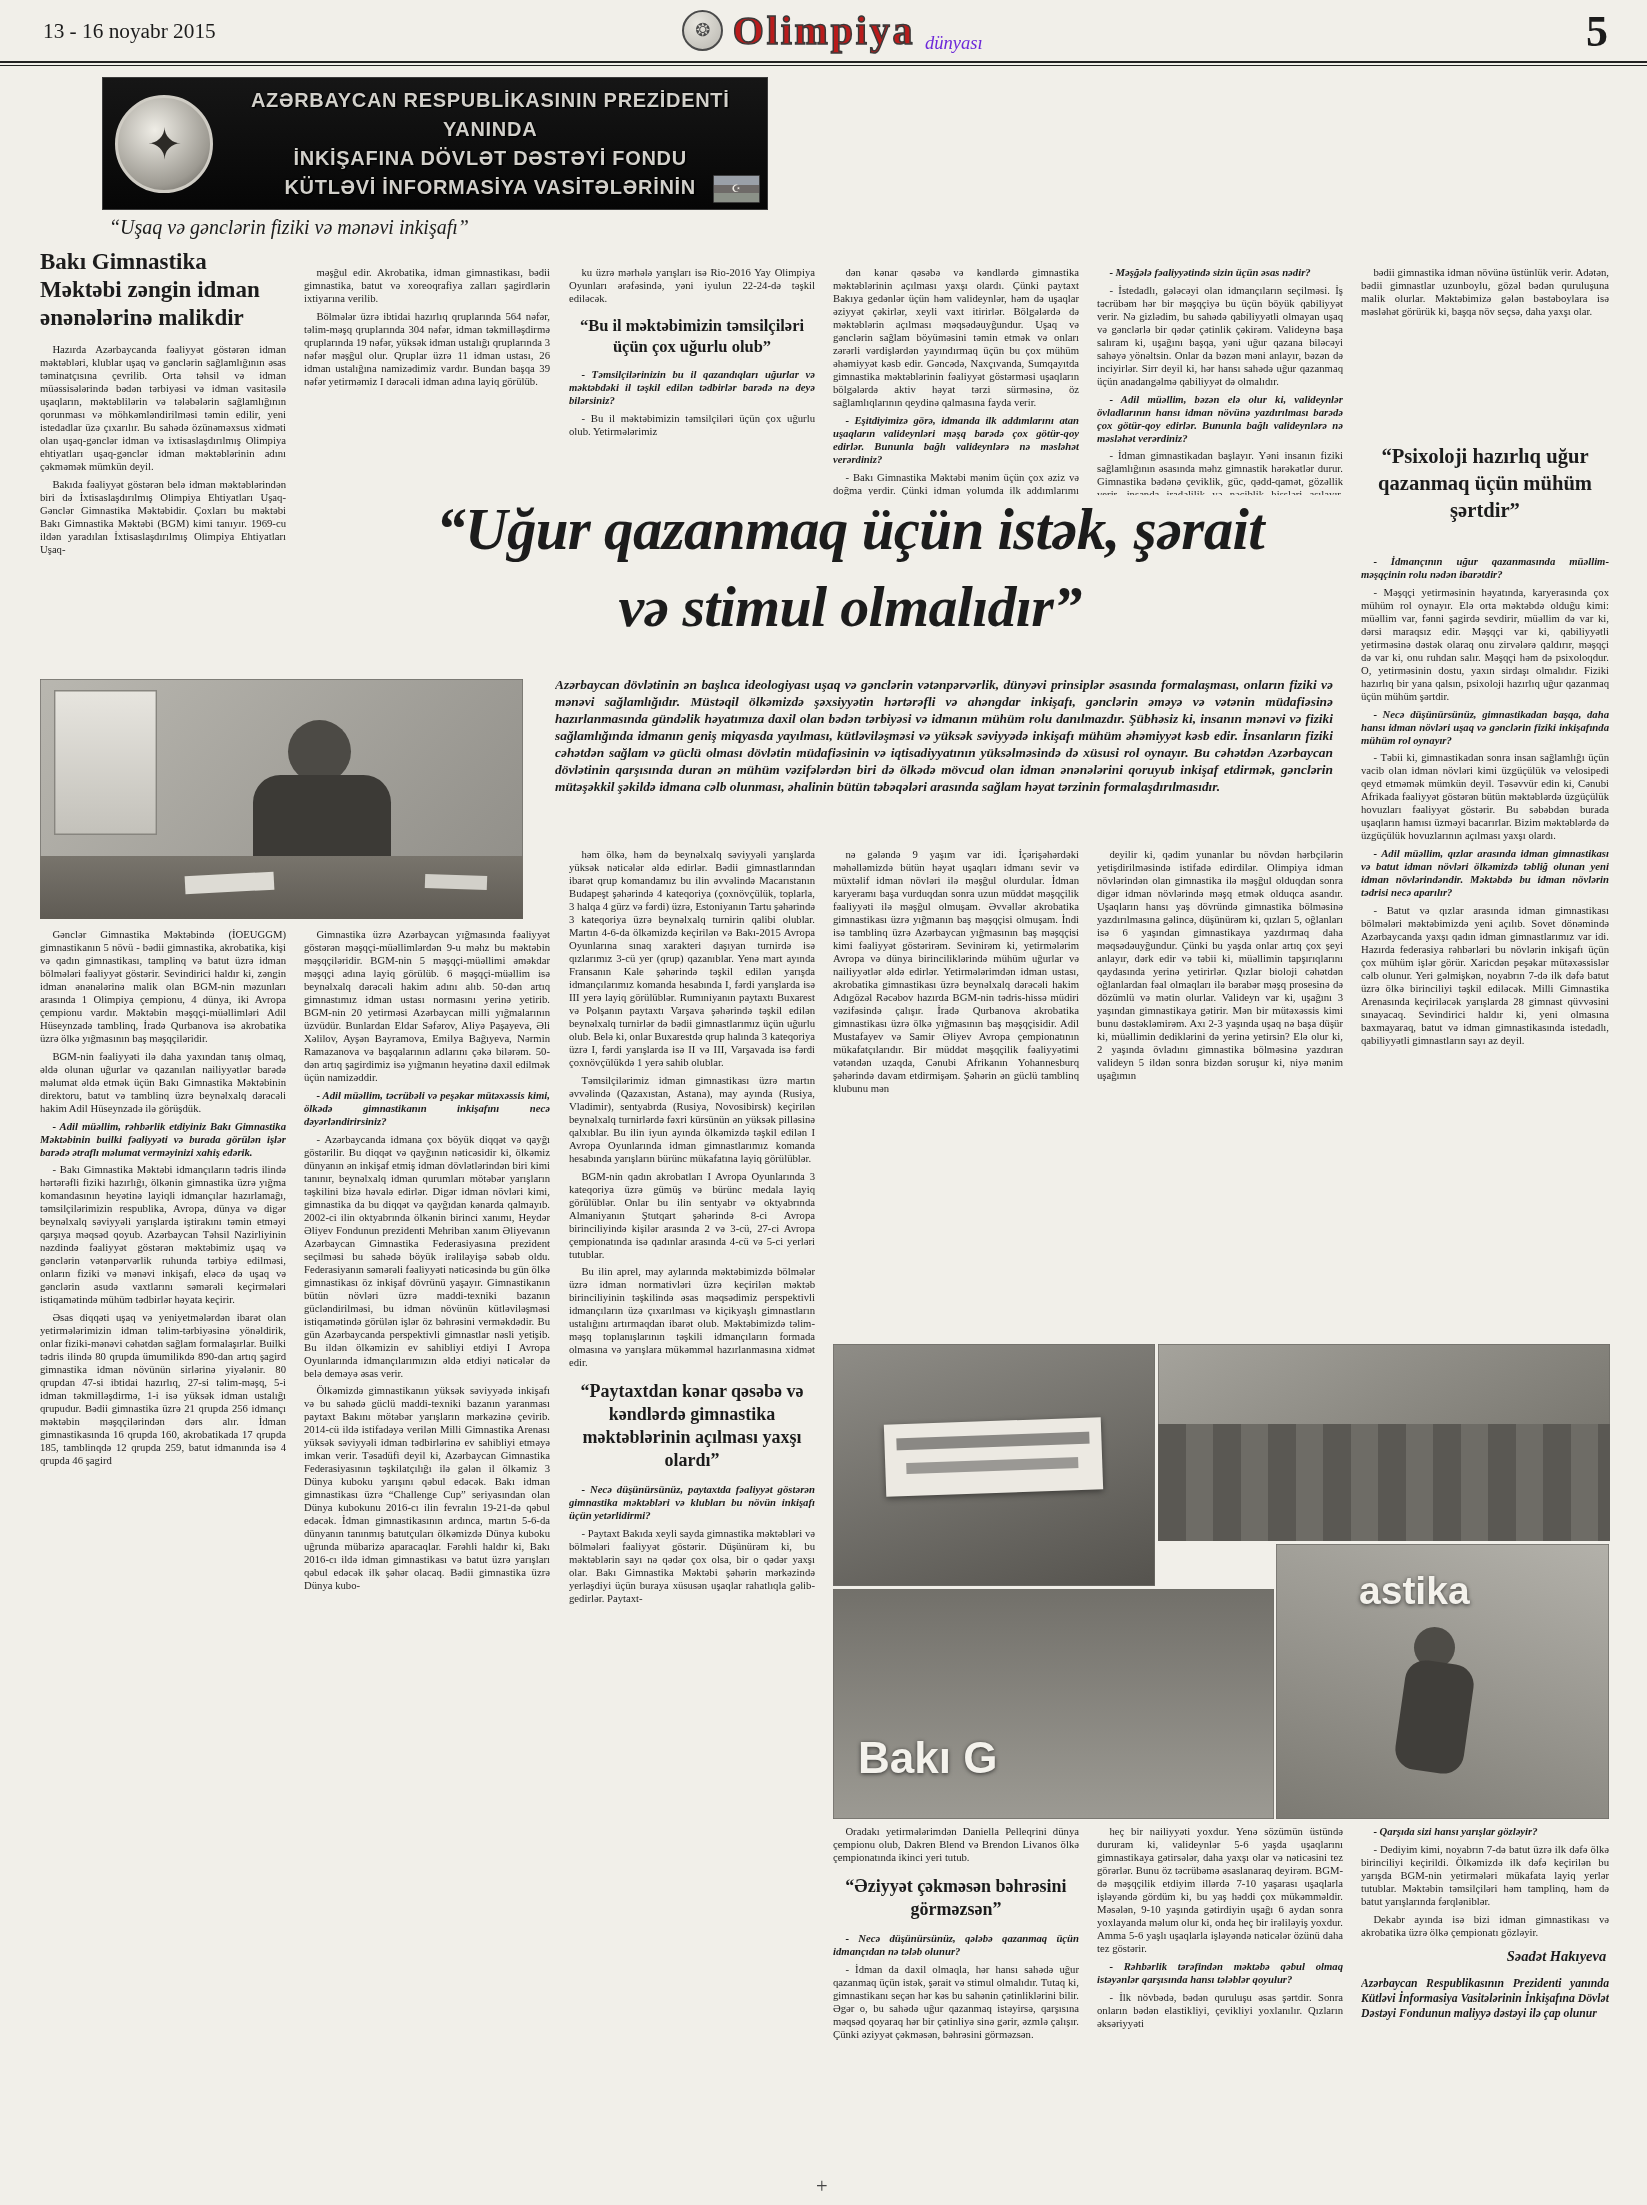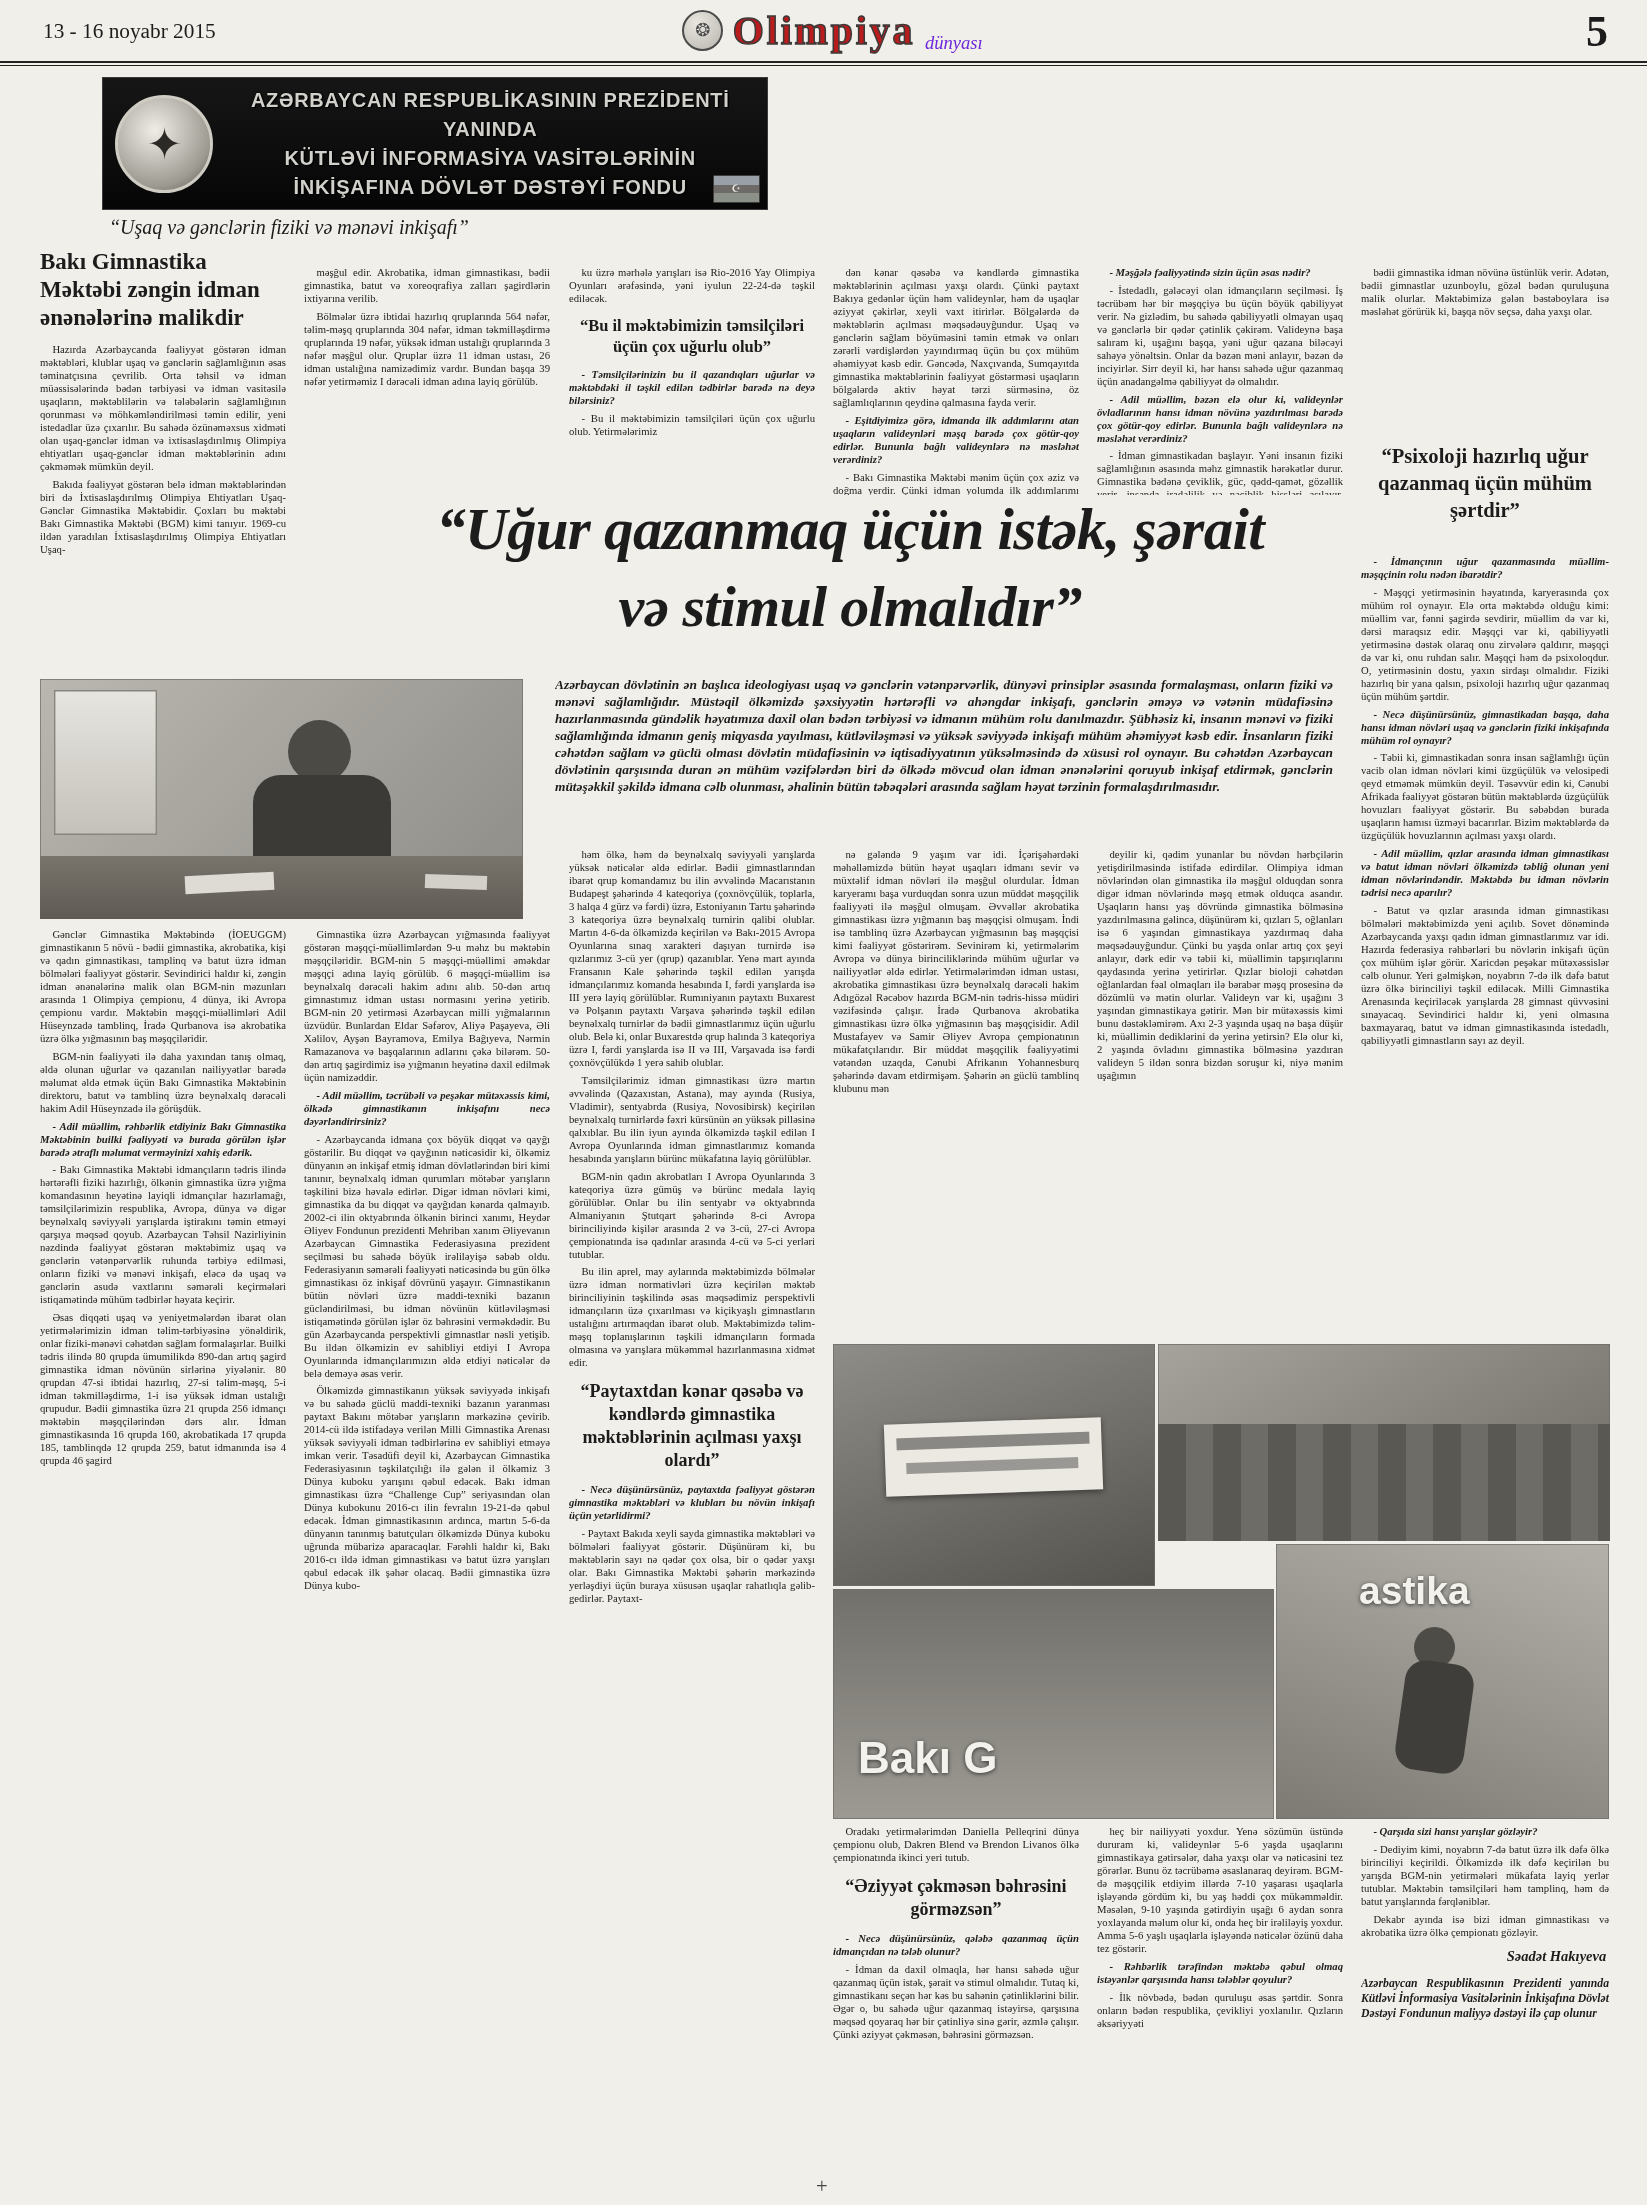--- a/index.html
+++ b/index.html
@@ -69,22 +69,22 @@
 
   <div class="abs pagenum" style="right:40px;top:5.5px;">5</div>
 
   <div class="hrule" style="left:0;top:61px;width:1648px;height:2.1px;"></div>
   <div class="hrule" style="left:0;top:65px;width:1648px;height:0.7px;"></div>
 
   <div class="abs fund" style="left:102px;top:77px;width:664px;height:131px;">
     <div class="fund-emblem">✦</div>
     <div class="fund-lines">
       <div class="fund-line">AZƏRBAYCAN RESPUBLİKASININ PREZİDENTİ YANINDA</div>
+      <div class="fund-line">İNKİŞAFINA DÖVLƏT DƏSTƏYİ FONDU</div>
       <div class="fund-line">KÜTLƏVİ İNFORMASİYA VASİTƏLƏRİNİN</div>
-      <div class="fund-line">İNKİŞAFINA DÖVLƏT DƏSTƏYİ FONDU</div>
     </div>
     <div class="flag">
       <div class="s1"></div>
       <div class="s2">
           <div class="cres">☪</div>
         </div>
       <div class="s3"></div>
     </div>
   </div>
 
@@ -212,21 +212,21 @@
   <div class="col" style="left:833px;top:1825px;width:246px;height:347px;">
     <p class="body">Oradakı yetirmələrimdən Daniella Pelleqrini dünya çempionu olub, Dakren Blend və Brendon Livanos ölkə çempionatında ikinci yeri tutub.</p>
     <h3 class="sub" style="font-size:18px;line-height:23px;">“Əziyyət çəkməsən bəhrəsini görməzsən”</h3>
     <p class="body qu">- Necə düşünürsünüz, qələbə qazanmaq üçün idmançıdan nə tələb olunur?</p>
     <p class="body">- İdman da daxil olmaqla, hər hansı sahədə uğur qazanmaq üçün istək, şərait və stimul olmalıdır. Tutaq ki, gimnastikanı seçən hər kəs bu sahənin çətinliklərini bilir. Əgər o, bu sahədə uğur qazanmaq istəyirsə, qarşısına məqsəd qoyaraq hər bir çətinliyə sinə gərir, əzmlə çalışır. Çünki əziyyət çəkməsən, bəhrəsini görməzsən.</p>
   </div>
 
   <div class="col" style="left:1097px;top:1825px;width:246px;height:347px;">
     <p class="body">heç bir nailiyyəti yoxdur. Yenə sözümün üstündə dururam ki, valideynlər 5-6 yaşda uşaqlarını gimnastikaya gətirsələr, daha yaxşı olar və nəticəsini tez görərlər. Bunu öz təcrübəmə əsaslanaraq deyirəm. BGM-də məşqçilik etdiyim illərdə 7-10 yaşarası uşaqlarla işləyəndə gördüm ki, bu yaş həddi çox mükəmməldir. Məsələn, 9-10 yaşında gətirdiyin uşağı 6 aydan sonra yoxlayanda məlum olur ki, onda heç bir irəliləyiş yoxdur. Amma 5-6 yaşlı uşaqlarla işləyəndə nəticələr özünü daha tez göstərir.</p>
     <p class="body qu">- Rəhbərlik tərəfindən məktəbə qəbul olmaq istəyənlər qarşısında hansı tələblər qoyulur?</p>
-    <p class="body">- İlk növbədə, bədən quruluşu əsas şərtdir. Sonra onların bədən respublika, çevikliyi yoxlanılır. Qızların əksəriyyəti</p>
+    <p class="body">- İlk növbədə, bədən quruluşu əsas şərtdir. Sonra onların bədən elastikliyi, çevikliyi yoxlanılır. Qızların əksəriyyəti</p>
   </div>
 
   <div class="col" style="left:1361px;top:1825px;width:248px;height:347px;">
     <p class="body qu">- Qarşıda sizi hansı yarışlar gözləyir?</p>
     <p class="body">- Dediyim kimi, noyabrın 7-də batut üzrə ilk dəfə ölkə birinciliyi keçirildi. Ölkəmizdə ilk dəfə keçirilən bu yarışda BGM-nin yetirmələri mükafata layiq yerlər tutublar. Məktəbin təmsilçiləri həm tamplinq, həm də batut yarışlarında fərqləniblər.</p>
     <p class="body">Dekabr ayında isə bizi idman gimnastikası və akrobatika üzrə ölkə çempionatı gözləyir.</p>
     <div class="sig">Səadət Hakıyeva</div>
     <p class="footnote">Azərbaycan Respublikasının Prezidenti yanında Kütləvi İnformasiya Vasitələrinin İnkişafına Dövlət Dəstəyi Fondunun maliyyə dəstəyi ilə çap olunur</p>
   </div>
 

